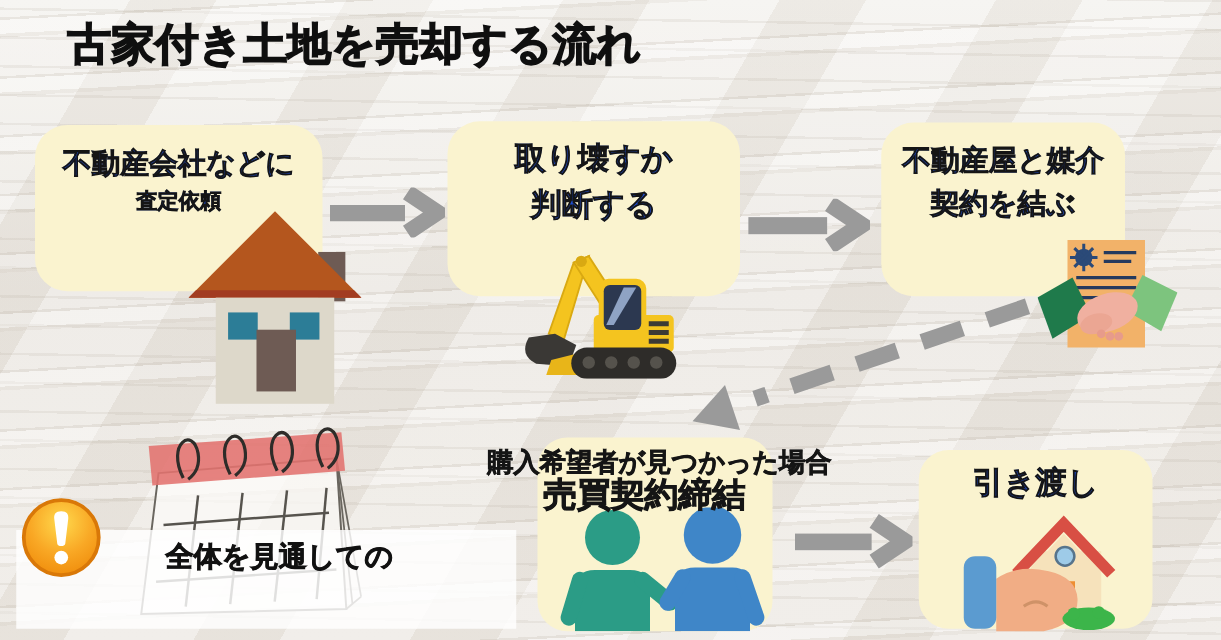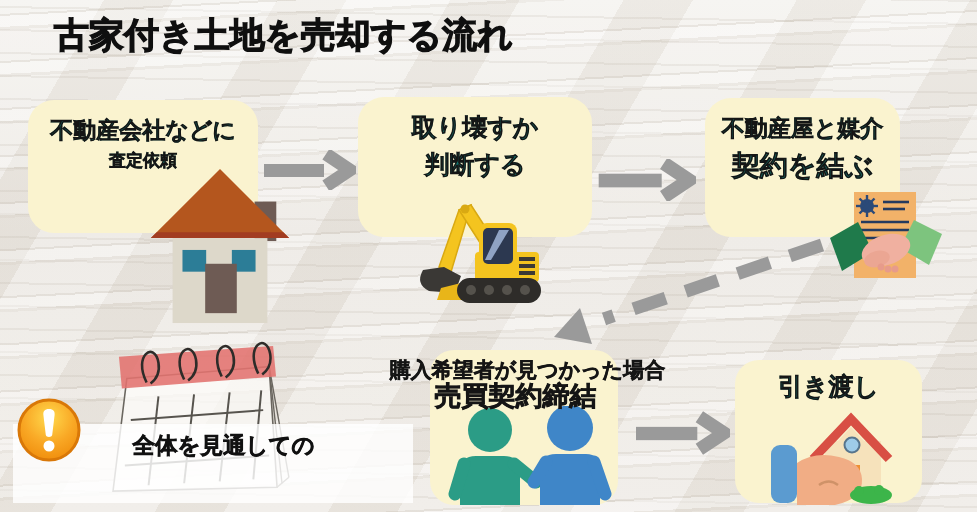--- a/index.html
+++ b/index.html
@@ -12,30 +12,30 @@
       repeating-linear-gradient(181deg, rgba(173,163,149,.15) 0 2px, rgba(0,0,0,0) 2px 23px),
       repeating-linear-gradient(120deg, rgba(255,255,255,.28) 0 90px, rgba(214,207,197,.20) 90px 150px),
       linear-gradient(180deg,#f3f1ed 0%,#e9e5df 45%,#ece8e2 100%);
   }
   .title{
     position:absolute;left:54px;top:12px;margin:0;
     font-size:35px;font-weight:900;color:#0f0f0f;letter-spacing:0;
     -webkit-text-stroke:1.2px #0f0f0f;white-space:nowrap;
   }
   .step-box{position:absolute;background:#faf3cf;border-radius:26px;}
-  .box-line{text-align:center;font-weight:800;color:#0f766e;-webkit-text-stroke:.6px #151515;line-height:1.3;}
+  .box-line{text-align:center;font-weight:800;color:#1d4ed8;-webkit-text-stroke:.6px #151515;line-height:1.3;}
   #box1{left:28px;top:100px;width:230px;height:133px;}
   #box1 .l1{margin-top:16px;font-size:23px;}
   #box1 .l2{margin-top:4px;font-size:17px;}
   #box2{left:358px;top:97px;width:234px;height:140px;}
   #box2 .l1{margin-top:14px;font-size:25px;}
   #box2 .l2{margin-top:4px;font-size:25px;}
   #box3{left:705px;top:98px;width:195px;height:139px;}
   #box3 .l1{margin-top:16px;font-size:23px;}
-  #box3 .l2{margin-top:4px;font-size:28px;}
+  #box3 .l2{margin-top:4px;font-size:23px;}
   #box4{left:430px;top:350px;width:188px;height:155px;border-radius:24px;}
   #box5{left:735px;top:360px;width:187px;height:143px;border-radius:24px;}
   #box5 .l1{margin-top:10px;font-size:25px;}
   .pre-label4{
     position:absolute;left:385px;top:356px;width:285px;text-align:center;
     font-size:21px;font-weight:700;color:#151515;-webkit-text-stroke:.5px #151515;z-index:3;white-space:nowrap;
   }
   .main-label4{
     position:absolute;left:430px;top:378px;width:171px;text-align:center;
     font-size:27px;font-weight:800;color:#151515;-webkit-text-stroke:.7px #151515;z-index:3;

